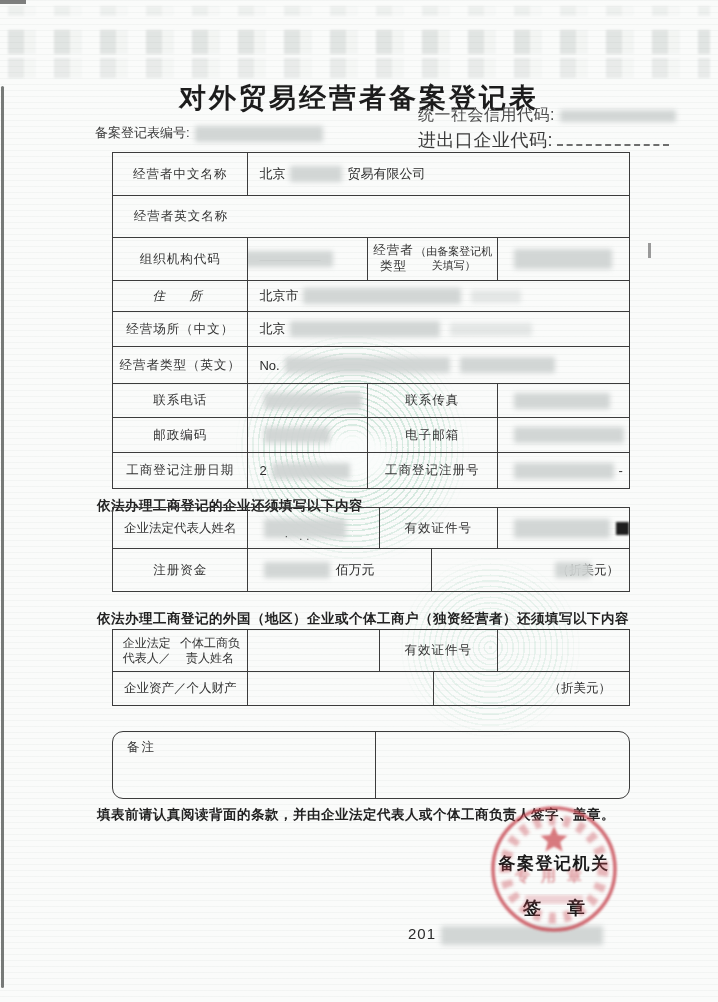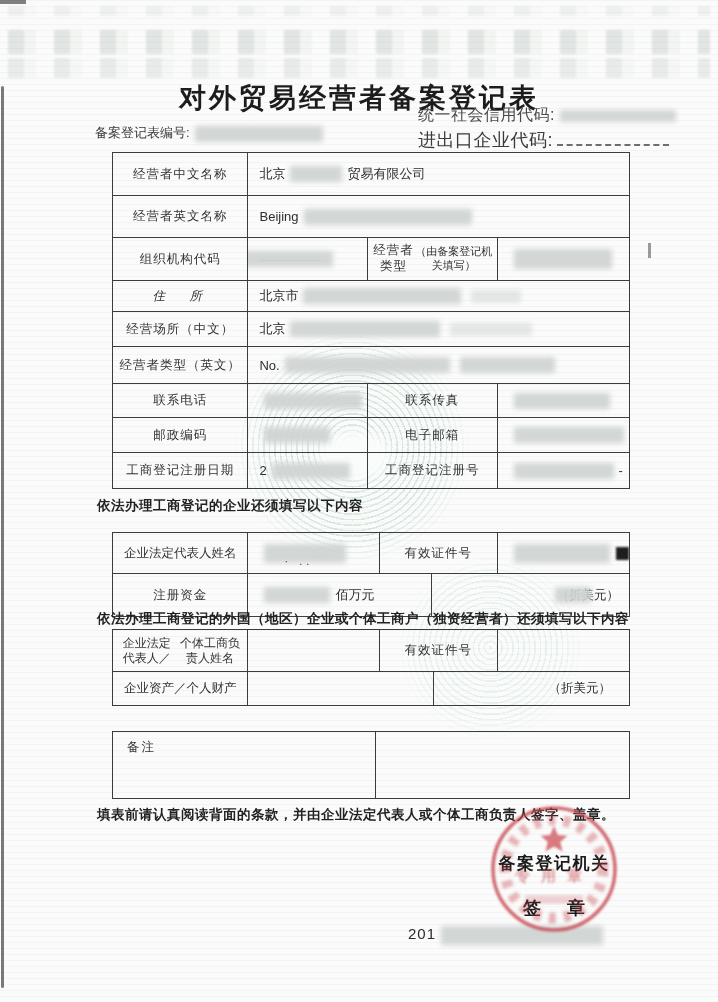--- a/index.html
+++ b/index.html
@@ -125,24 +125,20 @@
     <div class="trow" style="height:43px;">
       <div class="cell lab" style="width:136px;">经营者中文名称</div>
       <div class="cell val" style="width:382px;">
         <span>北京</span>
           <span class="rd" style="width:52px;"></span>
           <span>贸易有限公司</span>
       </div>
     </div>
     <div class="trow" style="height:42px;">
       <div class="cell lab" style="width:136px;">经营者英文名称</div>
-      <div class="cell val" style="width:382px;">
-        <span>Beijing</span>
-          <span class="rd" style="width:168px;"></span>
-      </div>
     </div>
     <div class="trow" style="height:43px;">
       <div class="cell lab" style="width:136px;">组织机构代码</div>
       <div class="cell val" style="width:120px;">
         <span class="dashes">—————</span>
           <span class="rd over" style="width:92px;"></span>
       </div>
       <div class="cell lab two-line" style="width:130px;">
         <span>经营者类型</span>
         <span class="sub">（由备案登记机关填写）</span>
@@ -205,21 +201,21 @@
       <div class="cell val" style="width:132px;">
         <span class="rd" style="width:100px;"></span>
           <span class="reg-dash">-</span>
       </div>
     </div>
   </div>
 
   <div class="artifact-r3"></div>
 
   <div class="sec-head" style="top:497px;">依法办理工商登记的企业还须填写以下内容</div>
-  <div class="tbl" style="top:532px;">
+  <div class="tbl" style="top:507px;">
     <div class="trow" style="height:41px;">
       <div class="cell lab" style="width:136px;letter-spacing:0;">企业法定代表人姓名</div>
       <div class="cell val" style="width:132px;">
         <span class="rd" style="width:82px;height:19px;"></span>
         <span class="dots">· ..</span>
       </div>
       <div class="cell lab" style="width:118px;">有效证件号</div>
       <div class="cell val" style="width:132px;">
         <span class="rd" style="width:98px;height:19px;"></span>
           <span class="mark"></span>
@@ -251,21 +247,21 @@
     </div>
     <div class="trow" style="height:33px;">
       <div class="cell lab" style="width:136px;letter-spacing:0;">企业资产／个人财产</div>
       <div class="cell val" style="width:186px;"></div>
       <div class="cell val val-r" style="width:196px;font-size:12.5px;padding-right:18px;">
         <span>（折美元）</span>
       </div>
     </div>
   </div>
 
-  <div class="tbl" style="top:731px;height:68px;">
+  <div class="tbl" style="top:731px;height:68px;border-radius:11px;">
     <div class="trow" style="height:100%;">
       <div class="cell" style="width:264px;align-items:flex-start;">
         <span class="remark-lab">备注</span>
       </div>
       <div class="cell" style="width:254px;"></div>
     </div>
   </div>
 
   <div class="foot-note">填表前请认真阅读背面的条款，并由企业法定代表人或个体工商负责人签字、盖章。</div>
 

